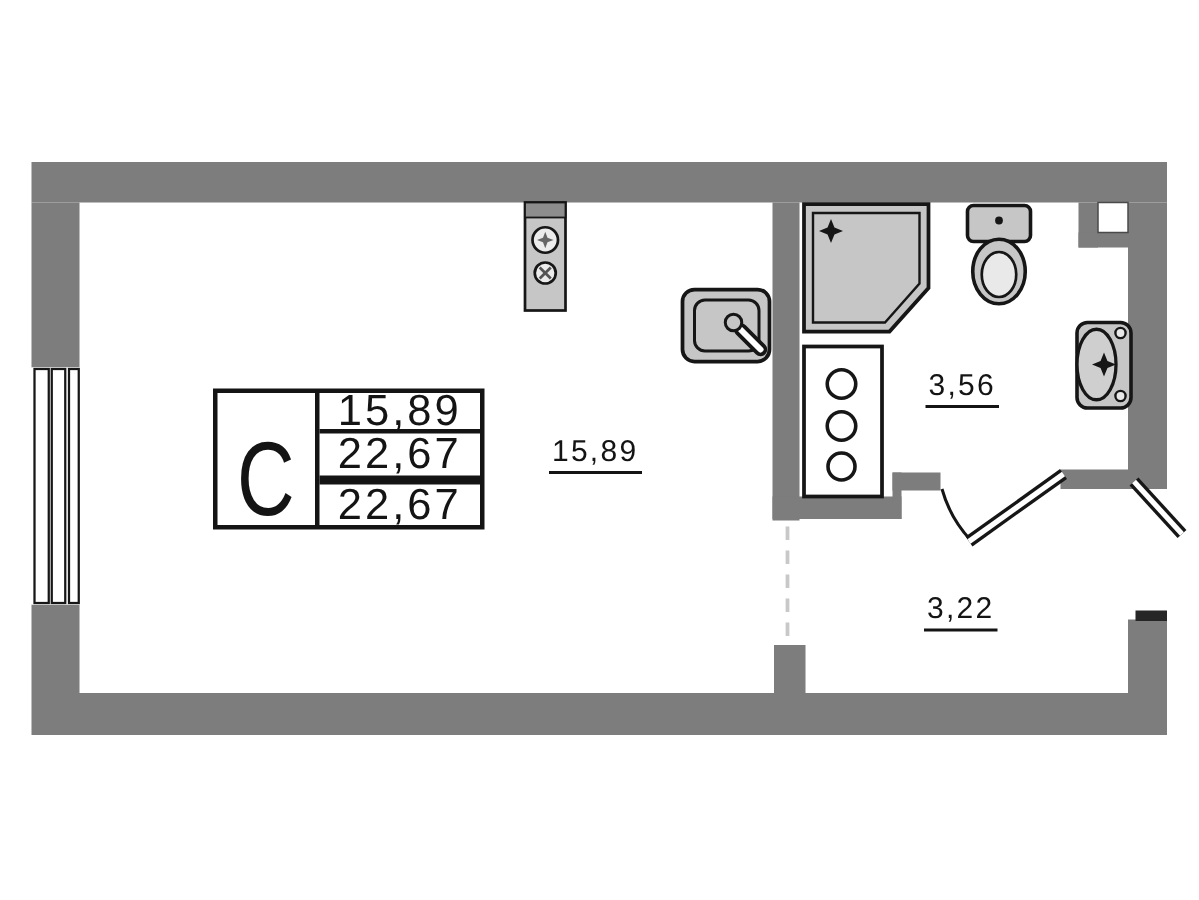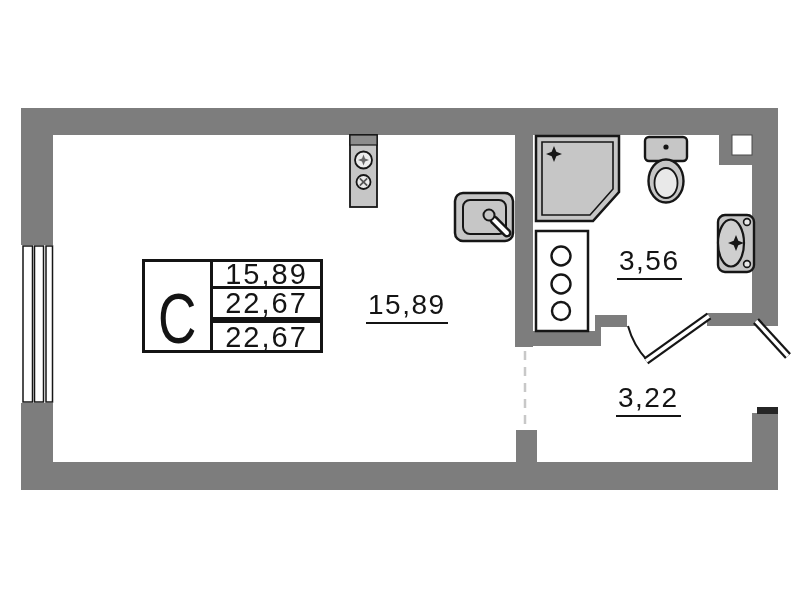--- a/index.html
+++ b/index.html
@@ -37,27 +37,27 @@
   .card-row{
     box-sizing:border-box; display:flex; align-items:center; justify-content:center;
     font-size:29px; letter-spacing:2px; line-height:1;
   }
   .row-1{height:27px; border-bottom:3px solid var(--text);}
   .row-2{height:31px; border-bottom:3px solid var(--text);}
   .row-gap{height:3px;}
   .row-3{flex:1; border-top:3px solid var(--text);}
 
   .room-label{
-    position:absolute; font-size:28px; letter-spacing:1.5px; line-height:1;
+    position:absolute; font-size:20px; letter-spacing:1.5px; line-height:1;
     color:var(--text); border-bottom:2px solid var(--text); padding:0 2px 3px 2px;
     white-space:nowrap;
   }
   .label-main{left:366px; top:291px;}
   .label-bath{left:617px; top:247px;}
-  .label-hall{left:616px; top:384px;}
+  .label-hall{left:616px; top:396px;}
 </style>
 </head>
 <body>
 
 <div class="stage">
 
   <svg class="plan-svg" width="799" height="600" viewBox="0 0 799 600">
 
     <g>
       <rect class="wall" x="21" y="108" width="757" height="27"></rect>

